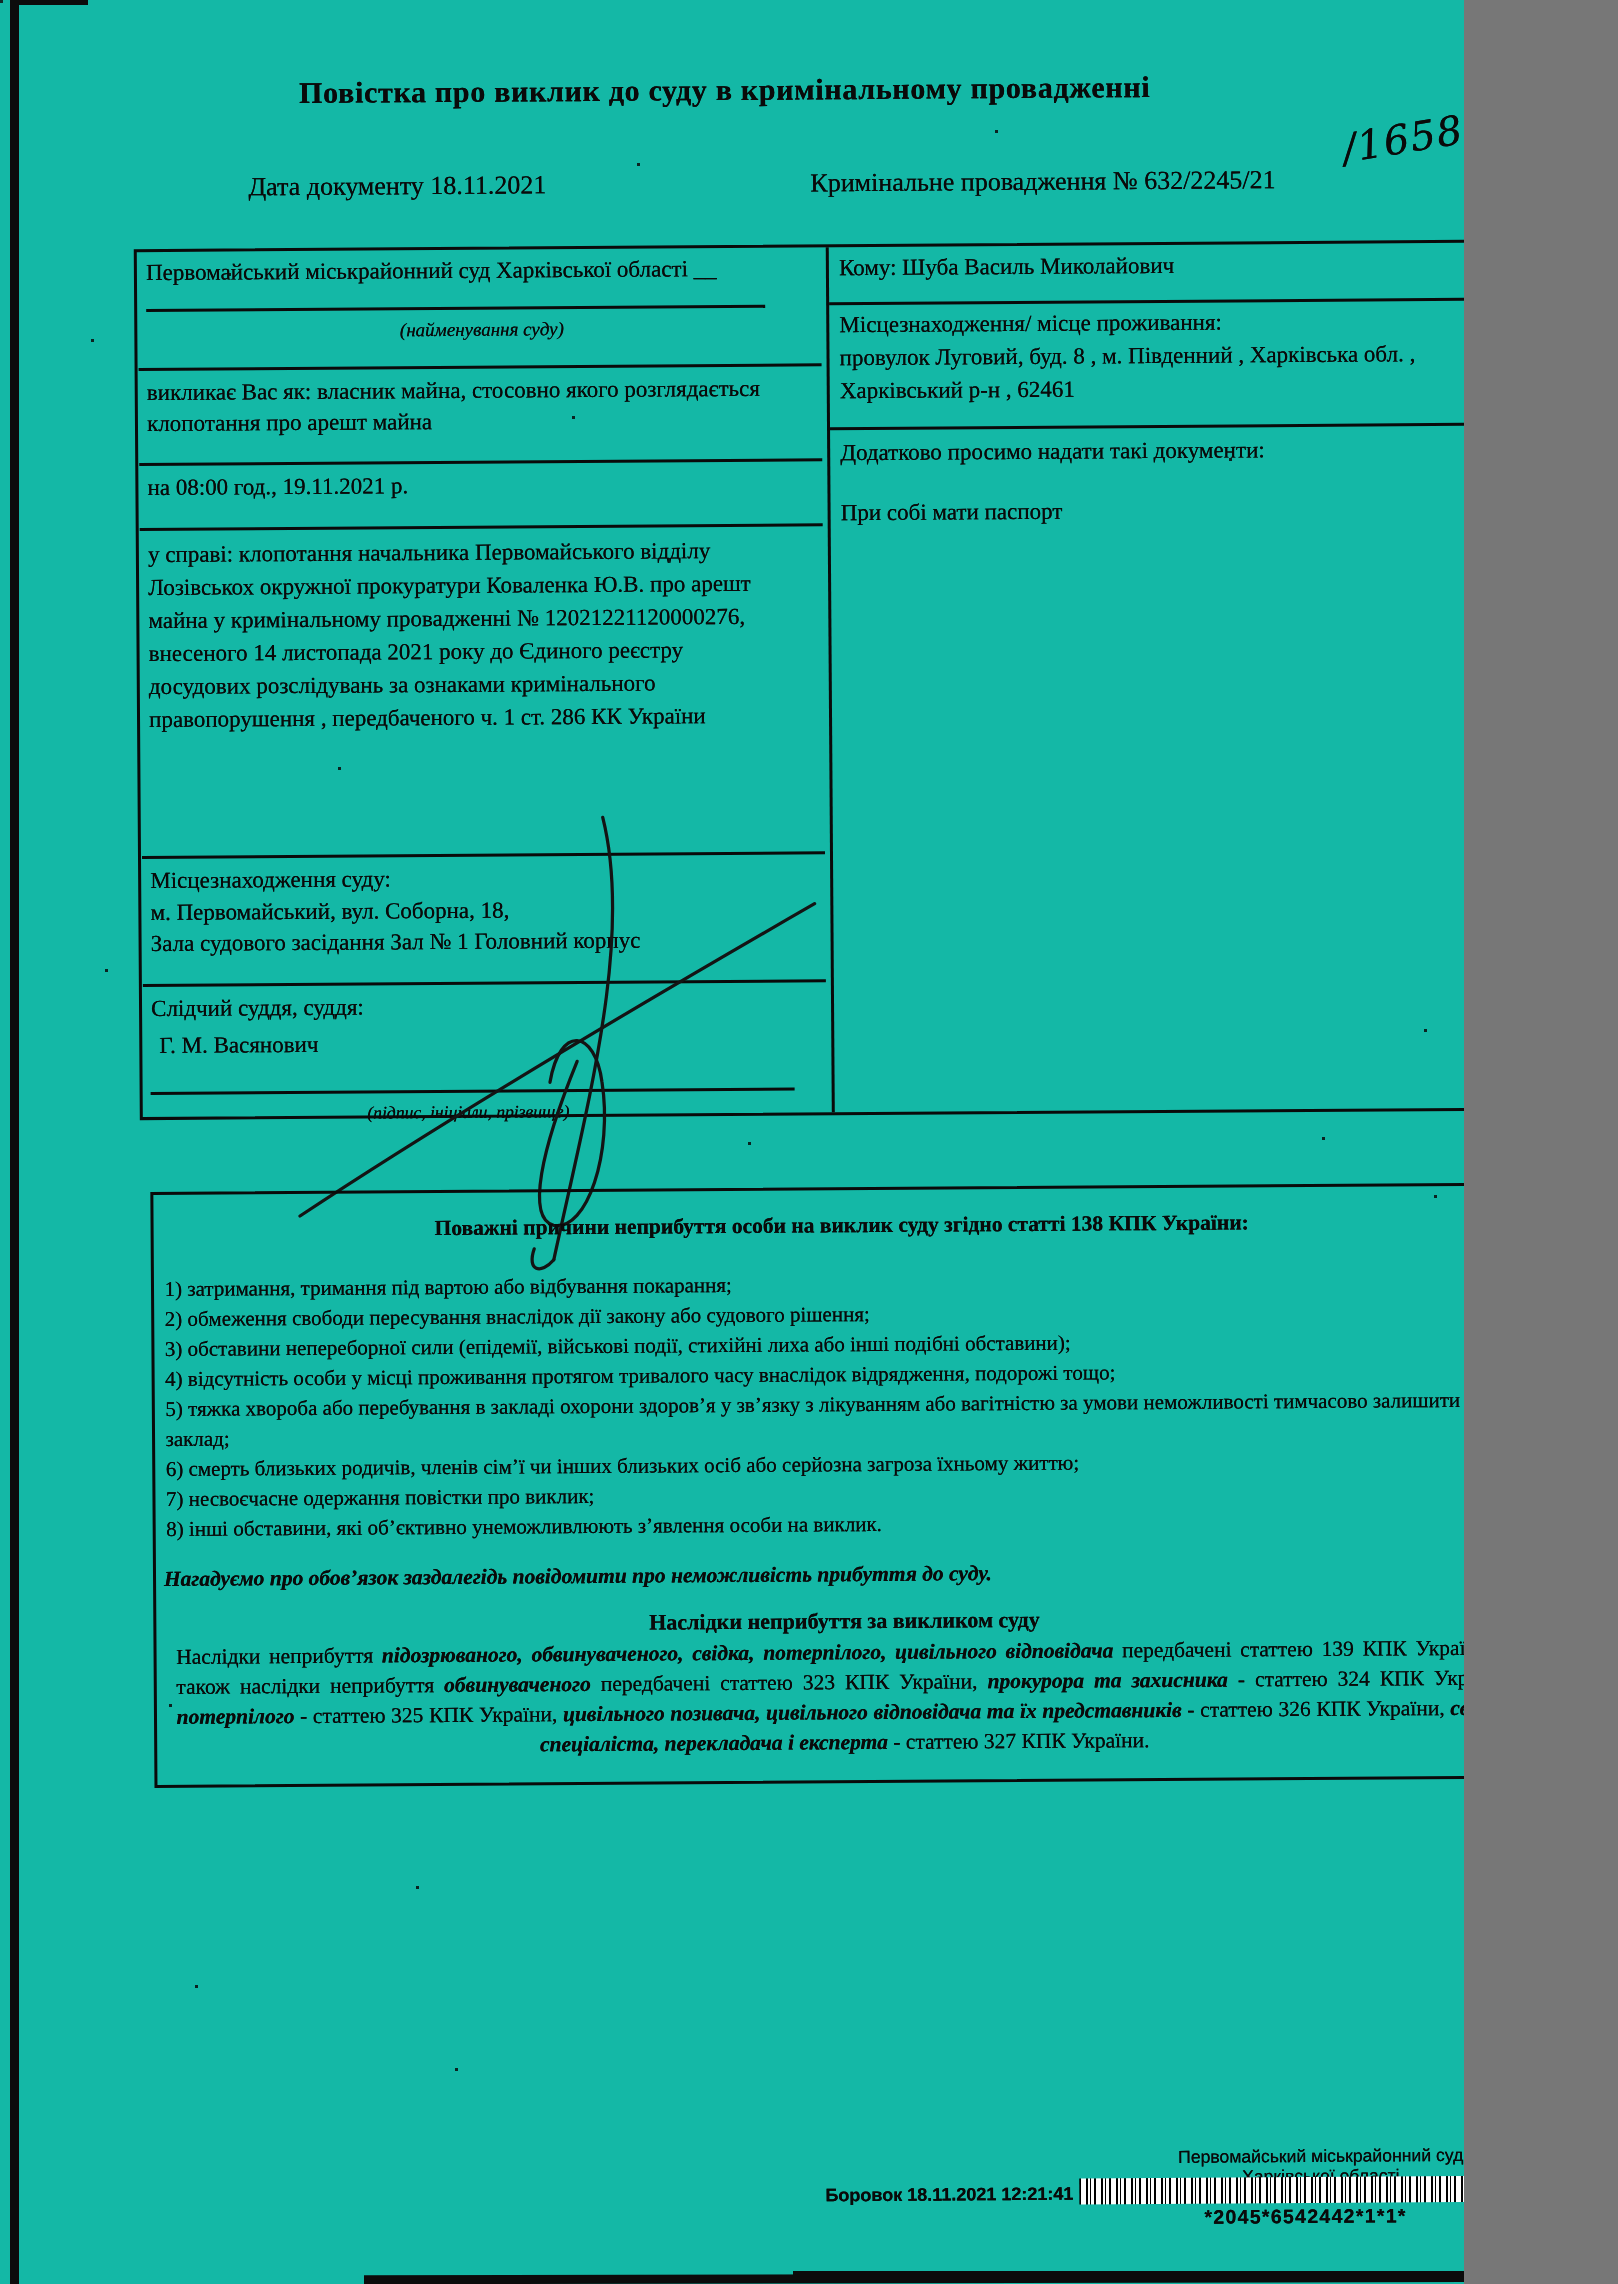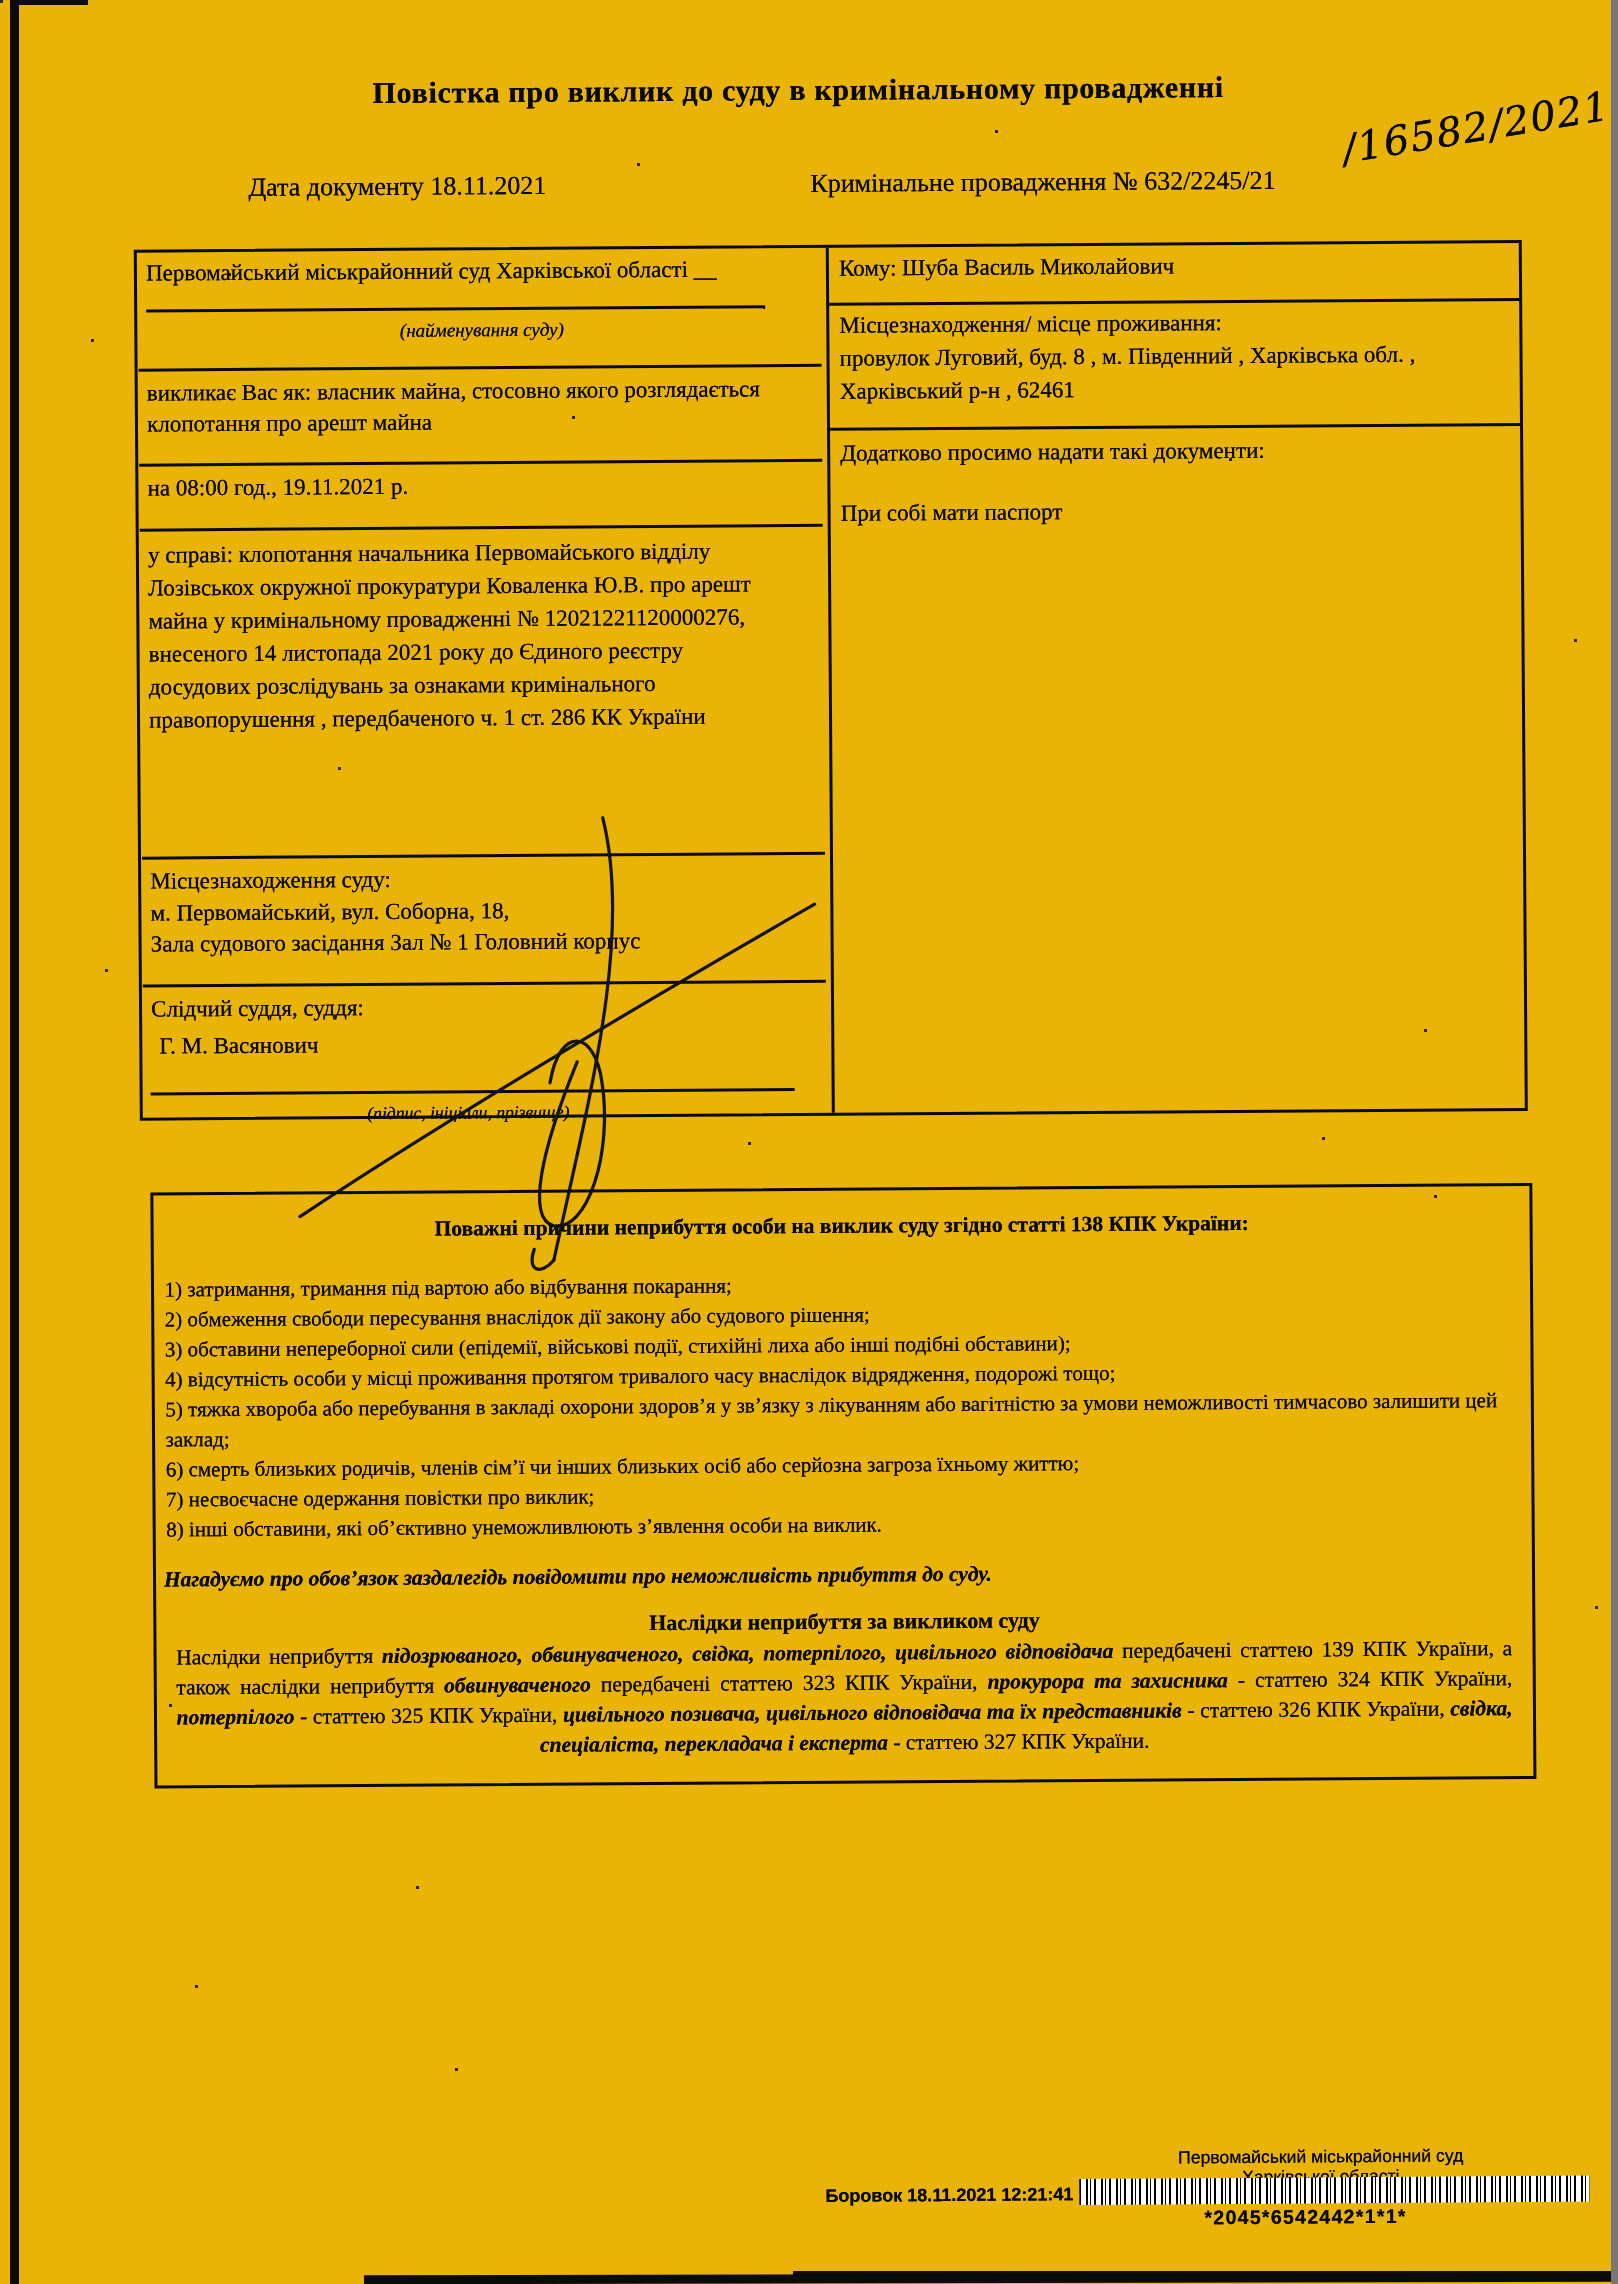--- a/index.html
+++ b/index.html
@@ -1,17 +1,17 @@
 <!DOCTYPE html>
 <html style="font-size:10.4px"><head>
 <meta charset="utf-8">
 <style>
   html,body { margin:0; padding:0; background:#777; }
   .page {
-    position:relative; width:1611px; height:2284px; background:#eab308;
+    position:relative; width:1464px; height:2284px; background:#14b8a6;
     font-family:"Liberation Serif","DejaVu Serif",serif; color:#0a0a0a;
     overflow:hidden;
   }
   .content { position:absolute; inset:0; transform:rotate(-0.4deg); text-shadow:0.2px 0 0 currentColor; }
 
   
   .scan-bar-left { position:absolute; left:10.4px; top:0; width:9px; height:2284px; background:#0c0c0c; }
   .scan-notch-top { position:absolute; left:10.4px; top:0; width:78px; height:4.6px; background:#0c0c0c; }
   .scan-band-bottom { position:absolute; left:364px; top:2274px; width:1254px; height:8.5px; background:#0b0b0b; transform:rotate(-0.12deg); }
   .scan-band-bottom2 { position:absolute; left:793px; top:2271px; width:825px; height:5.9px; background:#0b0b0b; }

